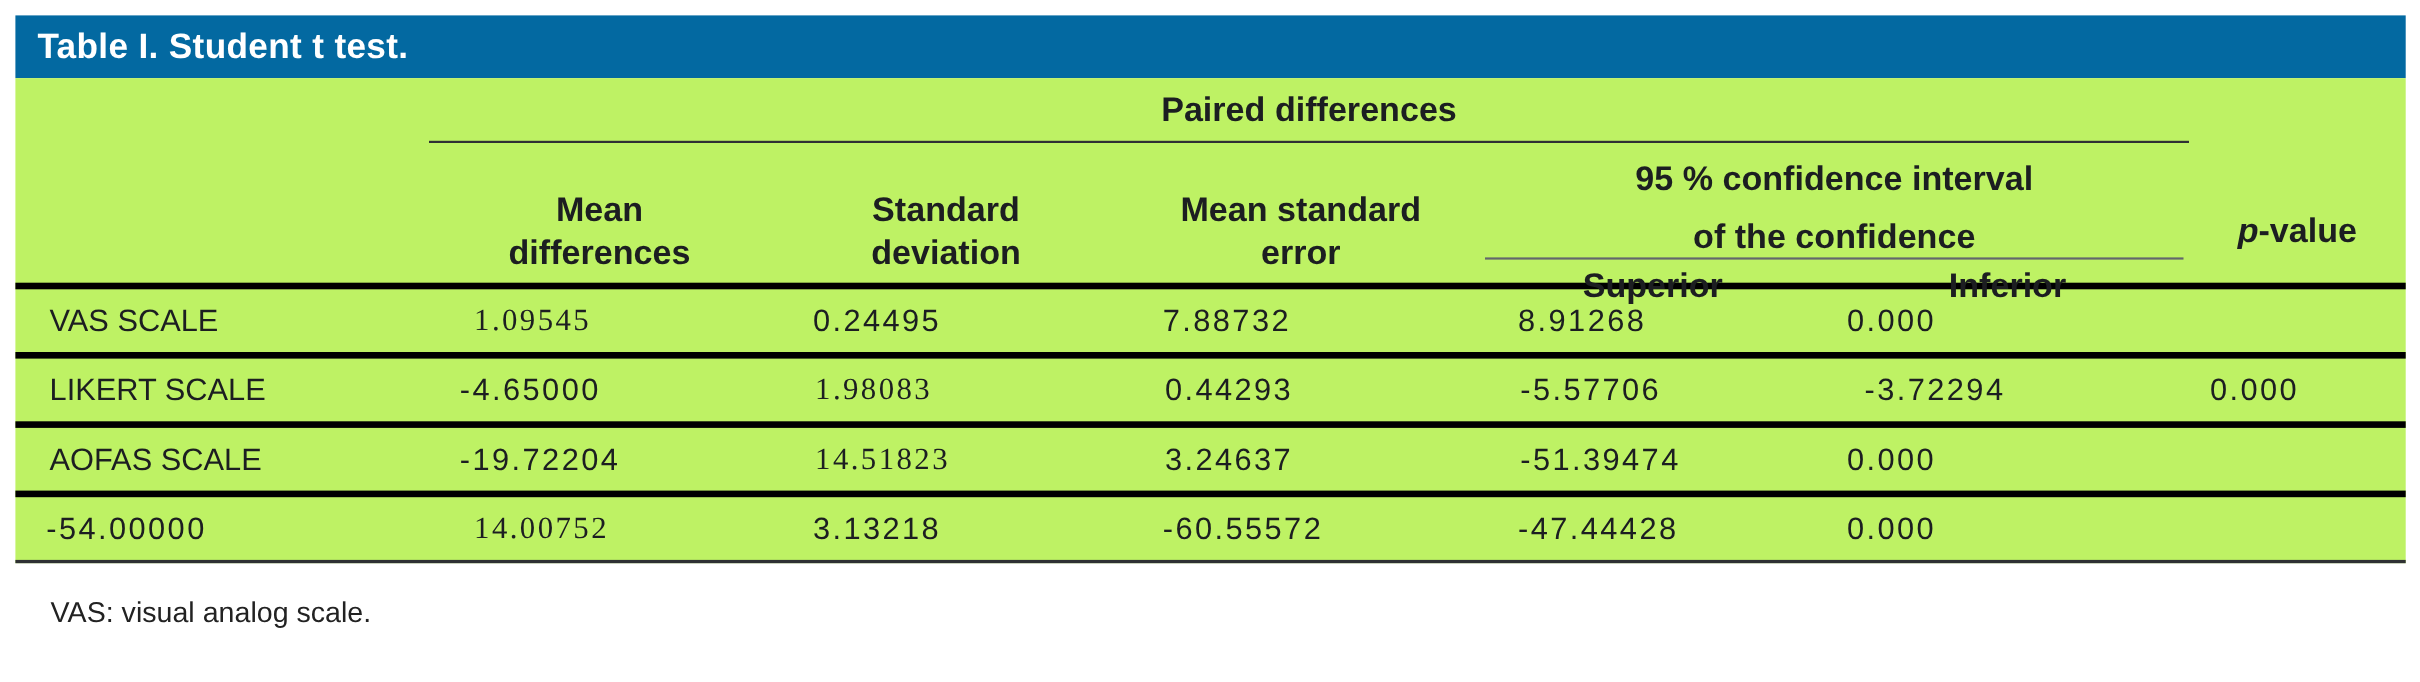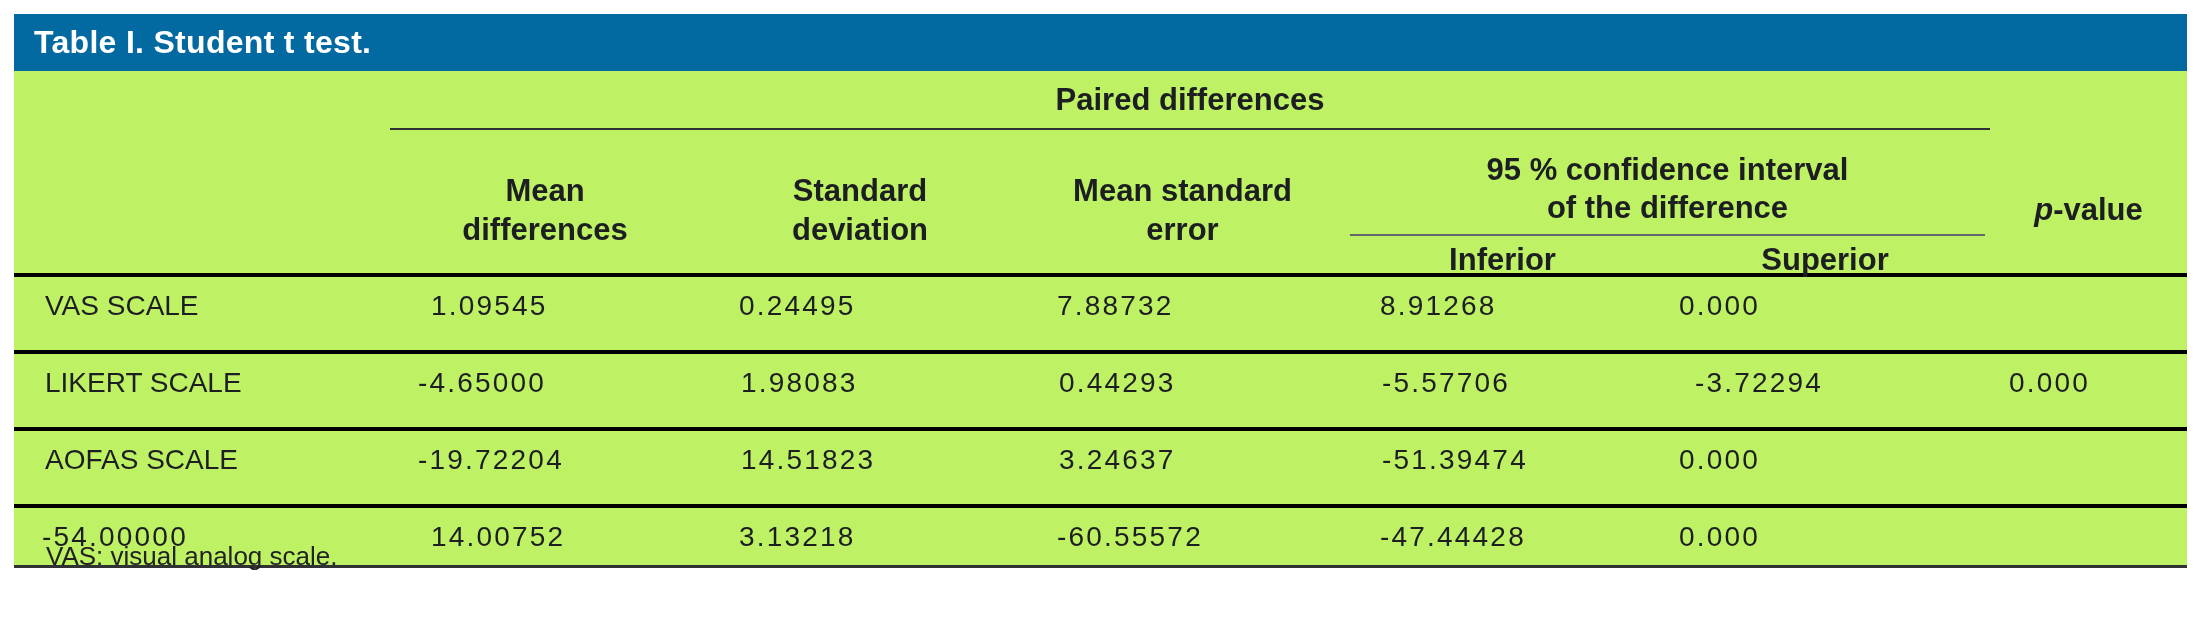--- a/index.html
+++ b/index.html
@@ -24,35 +24,35 @@
     border-bottom:2px solid #2f3133;box-sizing:border-box;
   }
   .sub-row{height:127px;}
   .colhead{
     display:flex;flex-direction:column;align-items:center;justify-content:center;
     text-align:center;font-weight:bold;font-size:31px;line-height:39px;
     padding-top:10px;box-sizing:border-box;
   }
   .ci-cell{grid-column:5 / 7;display:flex;flex-direction:column;box-sizing:border-box;}
   .ci-title{
-    height:106px;display:flex;flex-direction:column;align-items:center;justify-content:center;
+    height:106px;display:flex;flex-direction:column;align-items:center;justify-content:space-between;
     text-align:center;font-weight:bold;font-size:31px;line-height:38px;
     border-bottom:2px solid #63676c;margin:0 5px;box-sizing:border-box;padding-top:14px;
   }
   .ci-sub{flex:1;display:grid;grid-template-columns:315px 330px;}
   .ci-sub .colhead{padding-top:4px;}
   .p-head{font-style:normal;}
   .p-head .it{font-style:italic;}
   
   .rows{border-bottom:3px solid #2f3133;}
-  .row{height:57px;align-items:center;border-top:4px solid #000000;font-size:28px;margin-top:16px;}
+  .row{height:57px;align-items:center;border-top:6px solid #000000;font-size:28px;}
   .cell-label{padding-left:31px;}
   .num{letter-spacing:2.2px;}
   .c1{padding-left:28px;}
-  .c2{padding-left:41px;}
+  .c2{padding-left:41px;font-family:Liberation Serif, serif;}
   .c3{padding-left:39px;}
   .c4{padding-left:37px;}
   .c5{padding-left:35px;}
   .c6{padding-left:19px;}
   
   .footnote{position:absolute;left:46px;top:541px;font-size:26px;color:#222;}
 </style>
 </head>
 <body>
 
@@ -78,25 +78,25 @@
         <span>Standard</span>
         <span>deviation</span>
       </div>
       <div class="colhead">
         <span>Mean standard</span>
         <span>error</span>
       </div>
       <div class="ci-cell">
         <div class="ci-title">
           <span>95 % confidence interval</span>
-          <span>of the difference</span>
+          <span>of the confidence</span>
         </div>
         <div class="ci-sub">
+          <div class="colhead">Superior</div>
           <div class="colhead">Inferior</div>
-          <div class="colhead">Superior</div>
         </div>
       </div>
       <div class="colhead p-head">
         <span><span class="it">p</span><span>-value</span></span>
       </div>
     </div>
 
     <div class="rows">
       <div class="grid7 row">
         <div class="cell-label">VAS SCALE</div>

